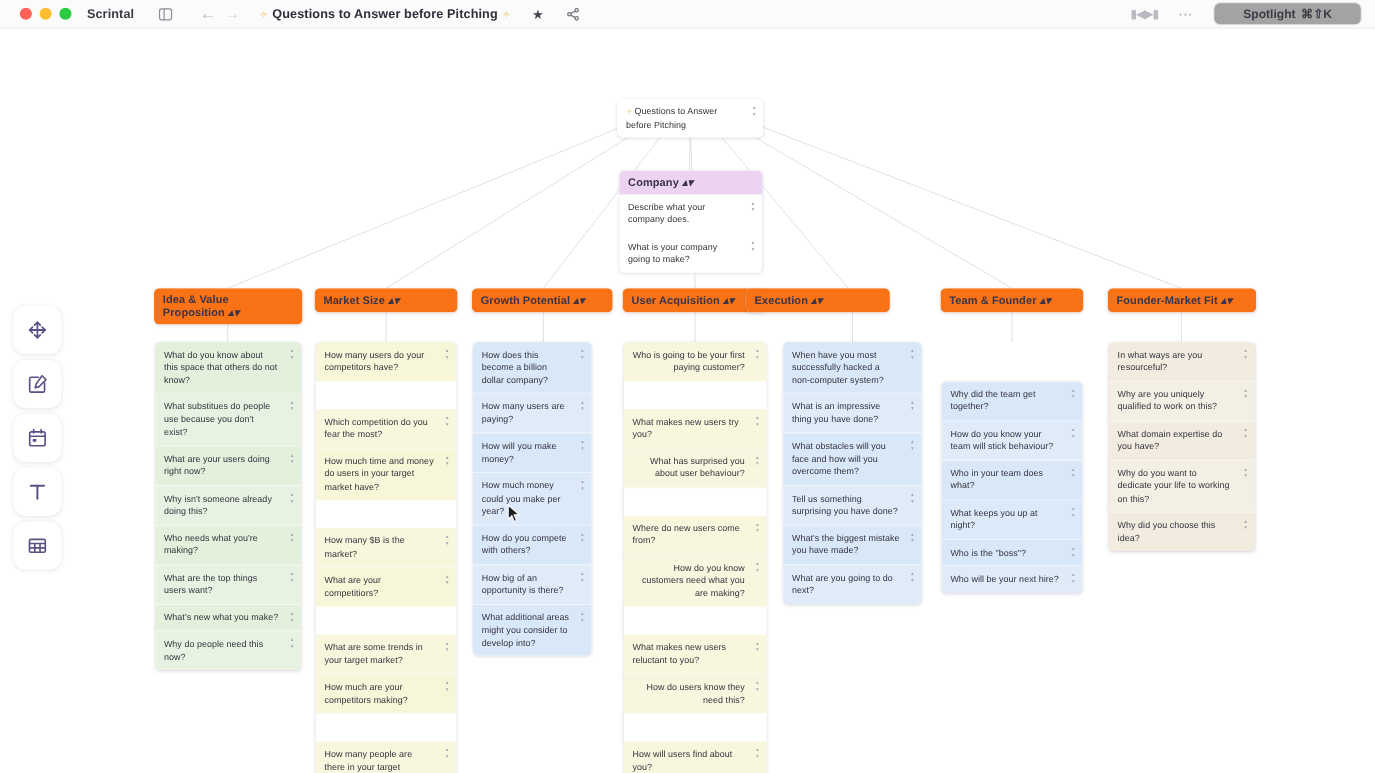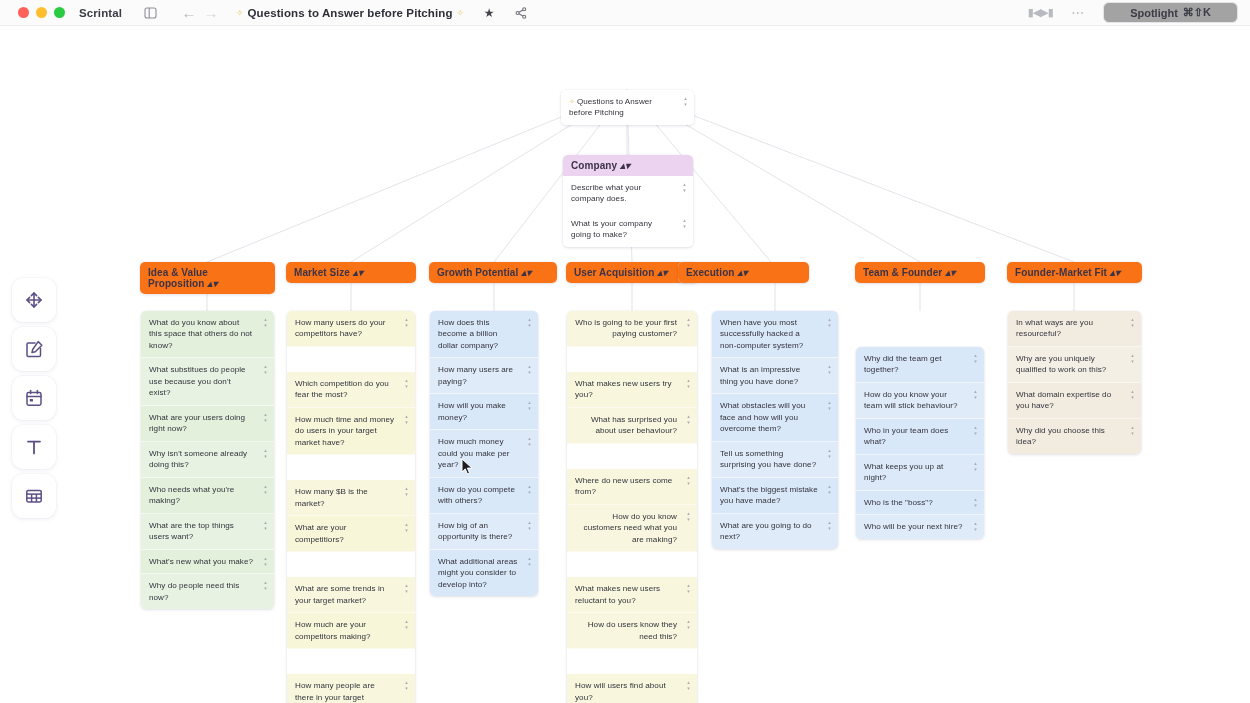--- a/index.html
+++ b/index.html
@@ -507,20 +507,24 @@
           <i>▾</i>
         </span></div>
     <div class="card p-beige-2"><span>Why are you uniquely qualified to work on this?</span><span class="grip">
           <i>▴</i>
           <i>▾</i>
         </span></div>
     <div class="card p-beige"><span>What domain expertise do you have?</span><span class="grip">
           <i>▴</i>
           <i>▾</i>
         </span></div>
+    <div class="card p-beige-2"><span>Why do you want to dedicate your life to working on this?</span><span class="grip">
+          <i>▴</i>
+          <i>▾</i>
+        </span></div>
     <div class="card p-beige"><span>Why did you choose this idea?</span><span class="grip">
           <i>▴</i>
           <i>▾</i>
         </span></div>
   </div>
 
   <svg id="cursor" viewBox="0 0 13 18">
     <path d="M1,1 L1,14 L4.3,10.9 L6.4,16 L8.5,15.1 L6.4,10.1 L11,10.1 Z" fill="#1d1d20" stroke="#ffffff" stroke-width="1"></path>
   </svg>
 </div>

